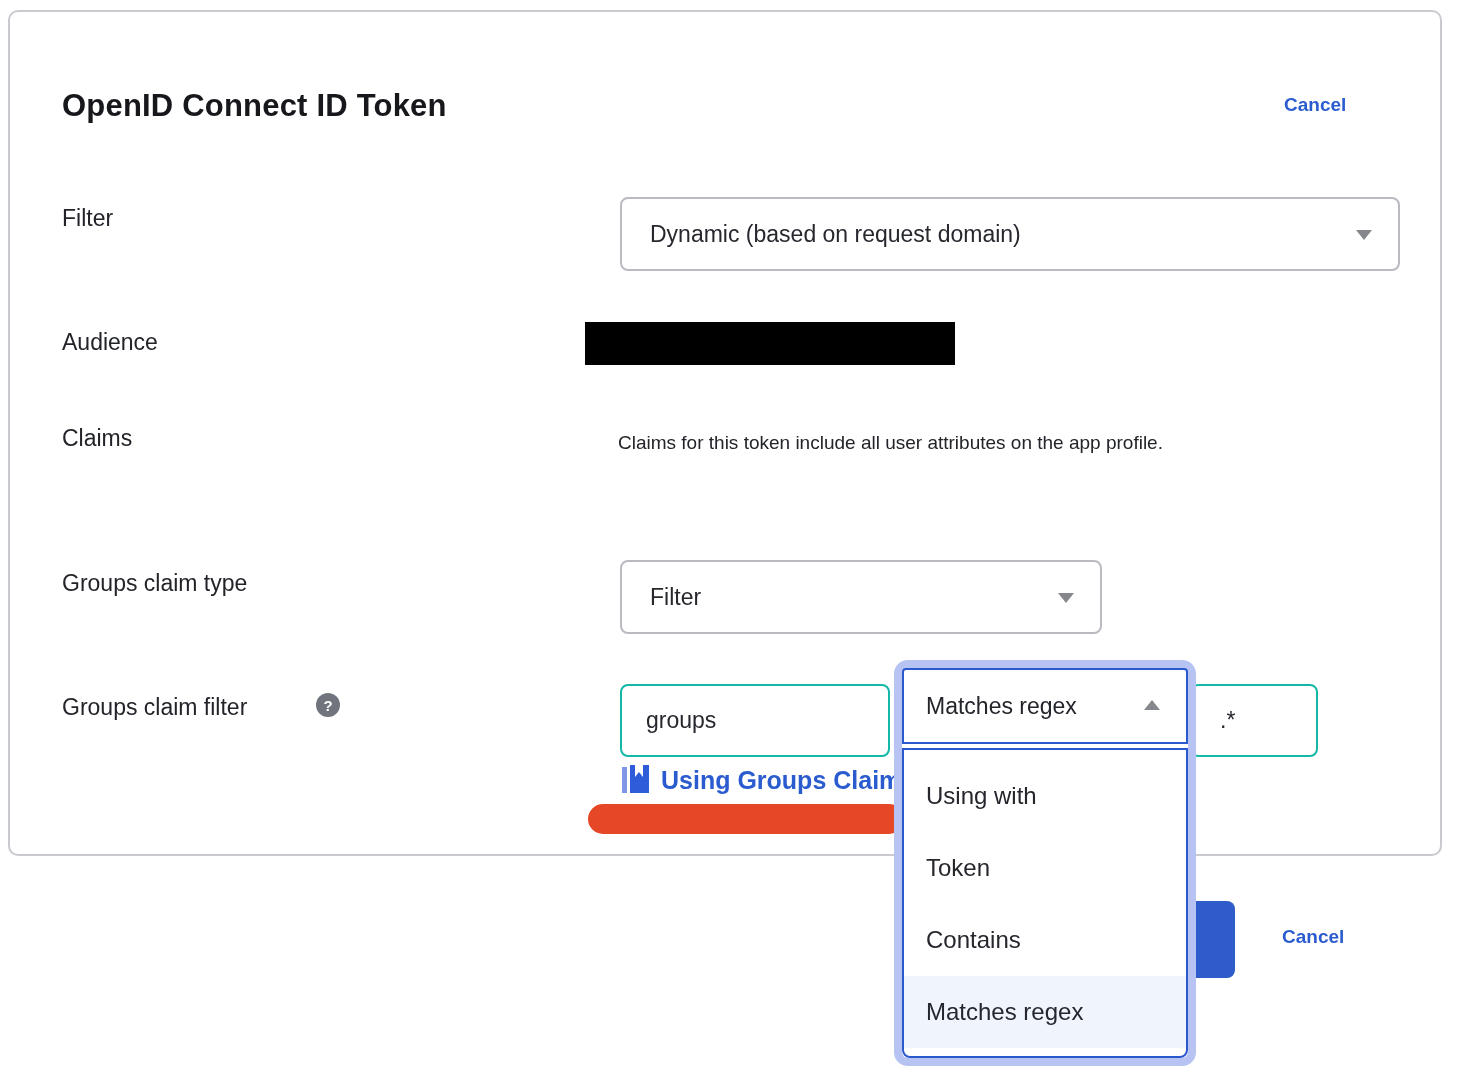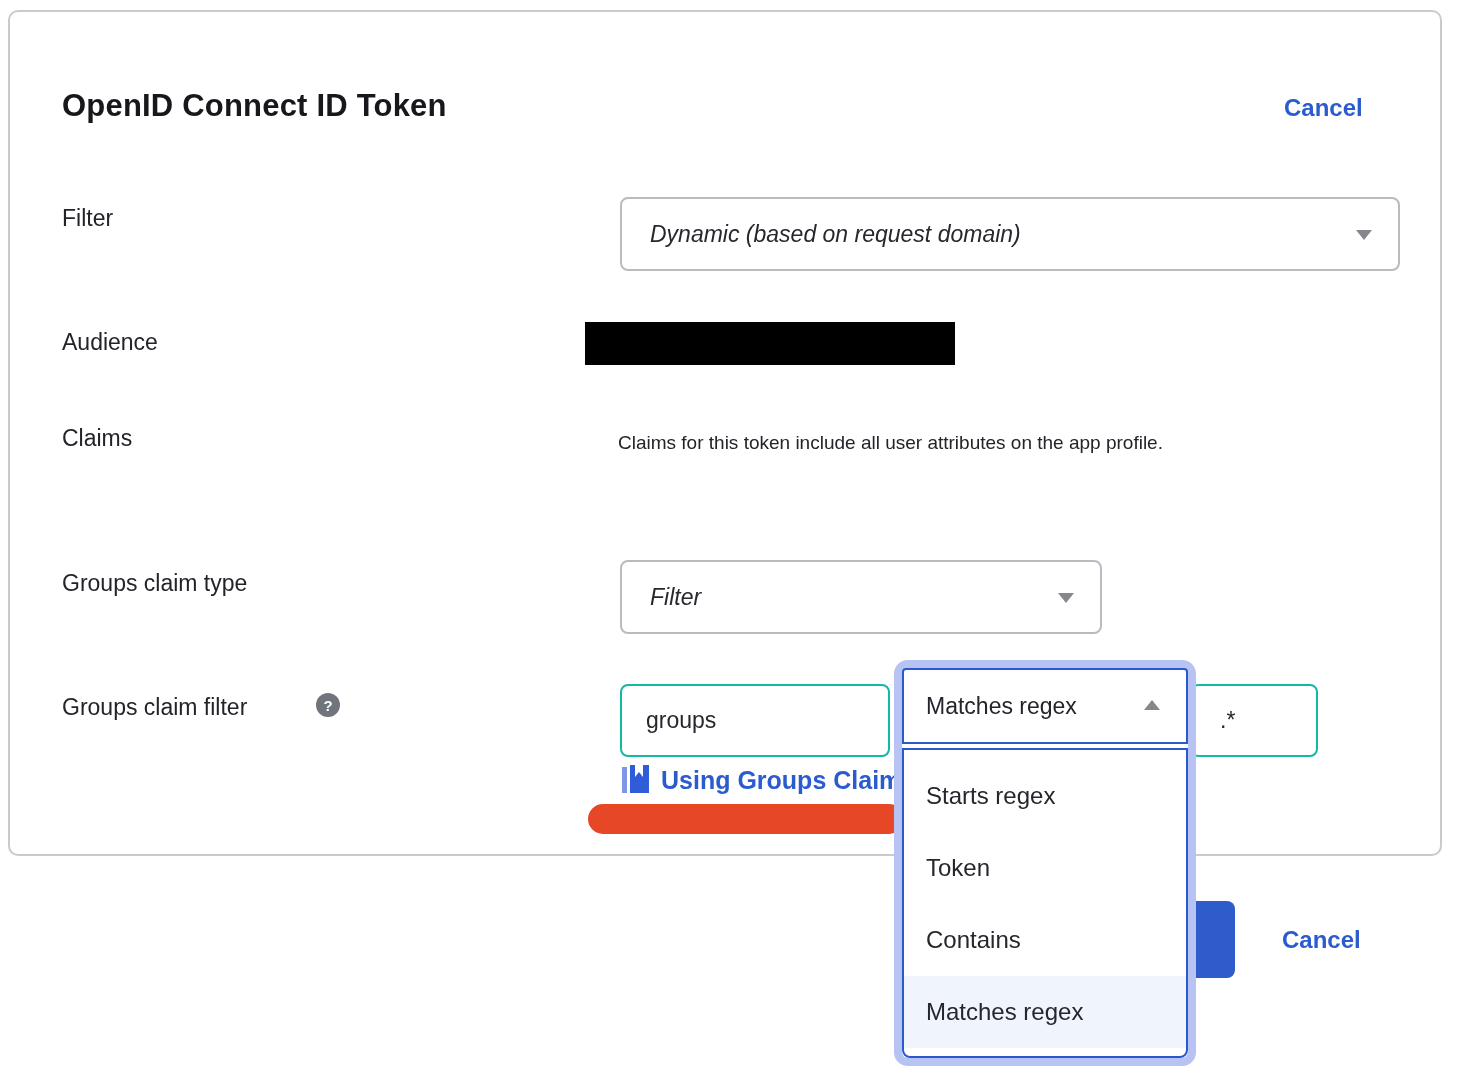--- a/index.html
+++ b/index.html
@@ -9,30 +9,30 @@
 
   .card {
     position:absolute; left:8px; top:10px; width:1434px; height:846px;
     background:#fff; border:2px solid #c9cacf; border-radius:10px;padding-left:36px;
   }
 
   .page-title {
     position:absolute; left:52px; top:76px;
     font-size:31px; font-weight:700; color:#17181c; letter-spacing:.2px;
   }
-  .link-blue { color:#2b5ccf; font-weight:700; font-size:24px; cursor:pointer; }
+  .link-blue { color:#2b5ccf; font-weight:700; font-size:19px; cursor:pointer; }
   .cancel-top { position:absolute; left:1274px; top:82px; }
   .cancel-bottom { position:absolute; left:1272px; top:914px; }
 
   .field-label { position:absolute; left:52px; font-size:23px; color:#222429; }
 
   
   .control {
     position:absolute; background:#fff; border:2px solid #b9bbc1; border-radius:8px;
-    font-size:23px; color:#26282e; display:flex; align-items:center;font-style:italic;
+    font-size:23px; color:#26282e; display:flex; align-items:center;
   }
   .control .txt { padding-left:28px; }
 
   .caret-down {
     position:absolute; right:26px; top:50%; margin-top:-4px;
     width:0; height:0; border-left:8px solid transparent; border-right:8px solid transparent;
     border-top:10px solid #85878d;
   }
   .caret-up {
     position:absolute; right:26px; top:50%; margin-top:-6px;
@@ -147,19 +147,19 @@
 
     <a class="link-blue cancel-bottom">Cancel</a>
   </div>
 
   <div class="combo-wrap">
     <div class="combo-header">
       <span class="txt">Matches regex</span>
       <span class="caret-up"></span>
     </div>
     <div class="combo-list">
-      <div class="combo-option">Starts regex</div>
+      <div class="combo-option">Using with</div>
       <div class="combo-option">Token</div>
       <div class="combo-option">Contains</div>
       <div class="combo-option selected">Matches regex</div>
     </div>
   </div>
 </div>
 
 </body></html>

